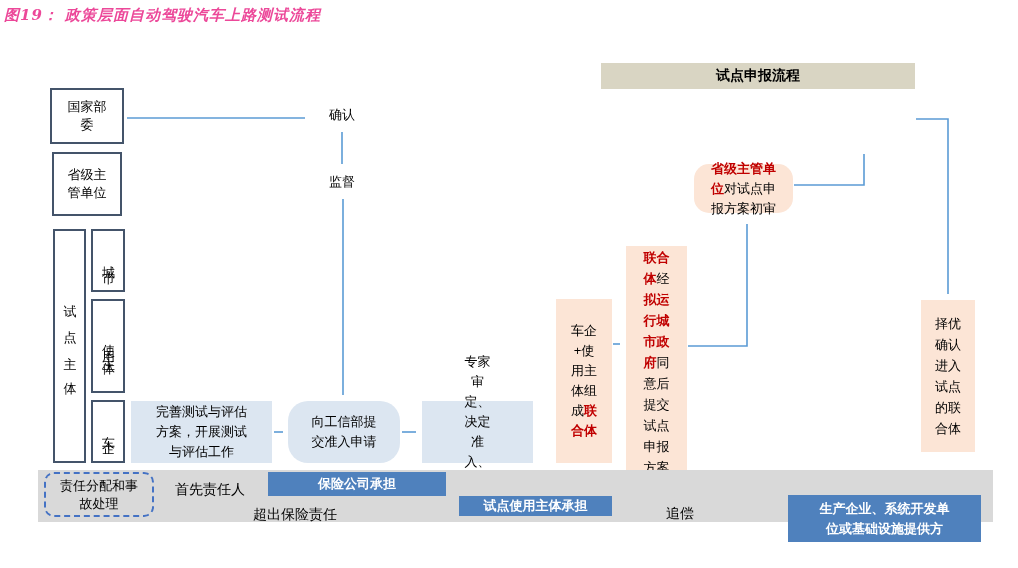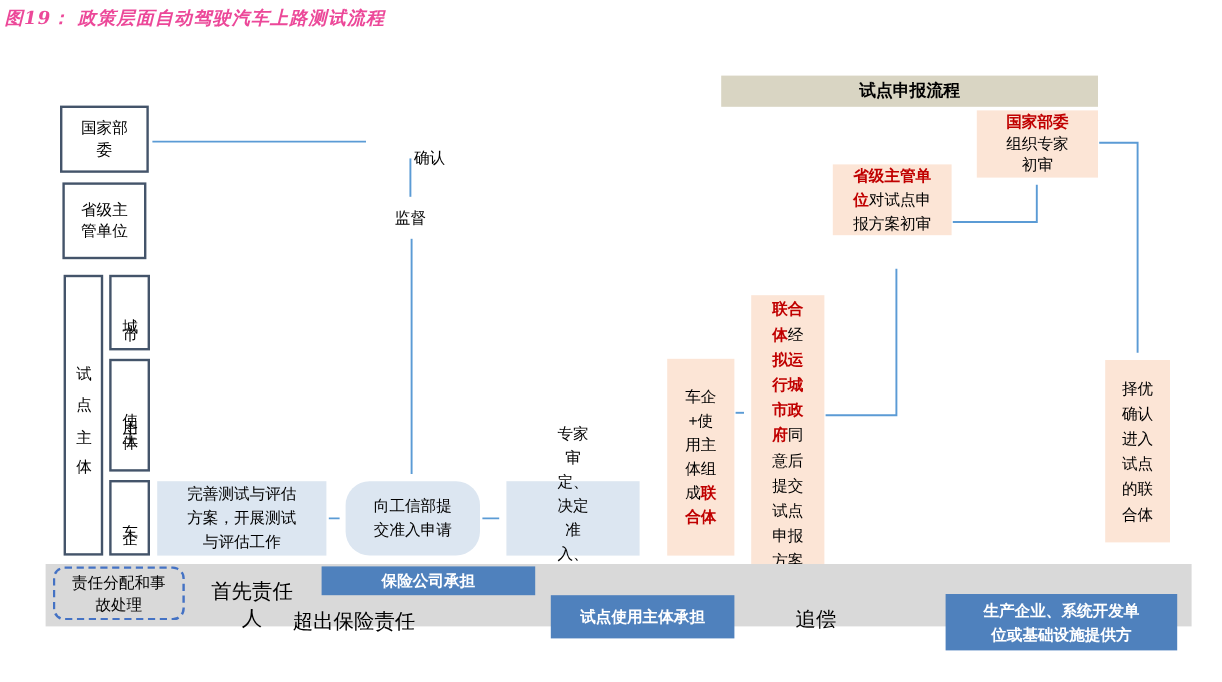--- a/index.html
+++ b/index.html
@@ -26,21 +26,21 @@
   .red { color:#c00000; font-weight:bold; }
 
   .flowlabel { position:absolute; width:60px; text-align:center; font-size:13px; color:#000; }
 
   .graybar { position:absolute; left:38px; top:470px; width:955px; height:52px; background:#d9d9d9; }
   .dashedbox { position:absolute; left:44px; top:472px; width:110px; height:45px;
                border:2px dashed #4472c4; border-radius:10px; color:#000; font-weight:normal; font-size:13px;
                display:flex; align-items:center; justify-content:center; text-align:center; line-height:18px; padding:0 14px; }
   .fillblue { position:absolute; background:#4f81bd; color:#fff; font-weight:bold; font-size:13px;
               display:flex; align-items:center; justify-content:center; text-align:center; line-height:20px; }
-  .smalllabel { position:absolute; font-size:17px; color:#000; text-align:center; }
+  .smalllabel { position:absolute; font-size:14px; color:#000; text-align:center; }
 
   svg.arrows { position:absolute; left:0; top:0; width:1018px; height:568px; pointer-events:none; }
   svg.arrows path { fill:none; stroke-width:1.6px; }
 </style>
 </head>
 <body>
 
 <div id="canvas">
 
   <div class="title">图19：  政策层面自动驾驶汽车上路测试流程</div>
@@ -82,60 +82,57 @@
   <div class="wbox" style="left:91px; top:229px; width:34px; height:63px;">
     <span class="vtext">城市</span>
   </div>
   <div class="wbox" style="left:91px; top:299px; width:34px; height:94px;">
     <span class="vtext">使用主体</span>
   </div>
   <div class="wbox" style="left:91px; top:400px; width:34px; height:63px;">
     <span class="vtext">车企</span>
   </div>
 
-  <div class="flowlabel" style="left:328px; top:106px;margin-top:17px;">确认</div>
+  <div class="flowlabel" style="left:312px; top:106px;">确认</div>
   <div class="flowlabel" style="left:312px; top:173px;">监督</div>
 
   <div class="bluebox" style="left:131px; top:401px; width:141px; height:62px; padding:0 19px;">
     <span>完善测试与评估方案，开展测试与评估工作</span>
   </div>
   <div class="bluebox" style="left:288px; top:401px; width:112px; height:62px; padding:0 20px;border-radius:20px;">
     <span>向工信部提交准入申请</span>
   </div>
   <div class="bluebox" style="left:422px; top:401px; width:111px; height:62px; padding:0 38px;">
     <span>专家审定、决定准入、予以公告</span>
   </div>
 
   <div class="peachbox" style="left:556px; top:299px; width:56px; height:164px; padding:0 14px; line-height:20px;">
     <span><span>车企+使用主体组成</span><span class="red">联合体</span></span>
   </div>
   <div class="peachbox" style="left:626px; top:231px; width:61px; height:232px; padding:0 16px;margin-top:15px;">
     <span><span class="red">联合体</span><span>经</span><span class="red">拟运行城市政府</span><span>同意后提交试点申报方案</span></span>
   </div>
-  <div class="peachbox" style="left:694px; top:137px; width:99px; height:59px; padding:0 14px; line-height:20px;">
+  <div class="peachbox" style="left:694px; top:164px; width:99px; height:49px; padding:0 14px; line-height:20px;border-radius:15px;">
     <span><span class="red">省级主管单位</span><span>对试点申报方案初审</span></span>
-  </div>
-  <div class="peachbox" style="left:814px; top:92px; width:101px; height:56px; padding:0 22px; line-height:18px;">
-    <span><span class="red">国家部委</span><span>组织专家初审</span></span>
   </div>
   <div class="peachbox" style="left:921px; top:300px; width:54px; height:152px; padding:0 13px;">
     <span>择优确认进入试点的联合体</span>
   </div>
 
   <div class="graybar"></div>
 
   <div class="dashedbox">
     <span>责任分配和事故处理</span>
   </div>
   <div class="smalllabel" style="left:172px; top:481px; width:76px;">首先责任人</div>
   <div class="fillblue" style="left:268px; top:472px; width:178px; height:24px;">
     <span>保险公司承担</span>
   </div>
   <div class="smalllabel" style="left:240px; top:506px; width:110px;">超出保险责任</div>
-  <div class="fillblue" style="left:459px; top:496px; width:153px; height:36px;">
+  <div class="fillblue" style="left:459px; top:496px; width:153px; height:20px;">
     <span>试点使用主体承担</span>
   </div>
   <div class="smalllabel" style="left:650px; top:505px; width:60px;">追偿</div>
   <div class="fillblue" style="left:788px; top:471px; width:193px; height:47px; padding:0 26px;margin-top:24px;">
     <span>生产企业、系统开发单位或基础设施提供方</span>
   </div>
 
 </div>
 
 </body></html>

